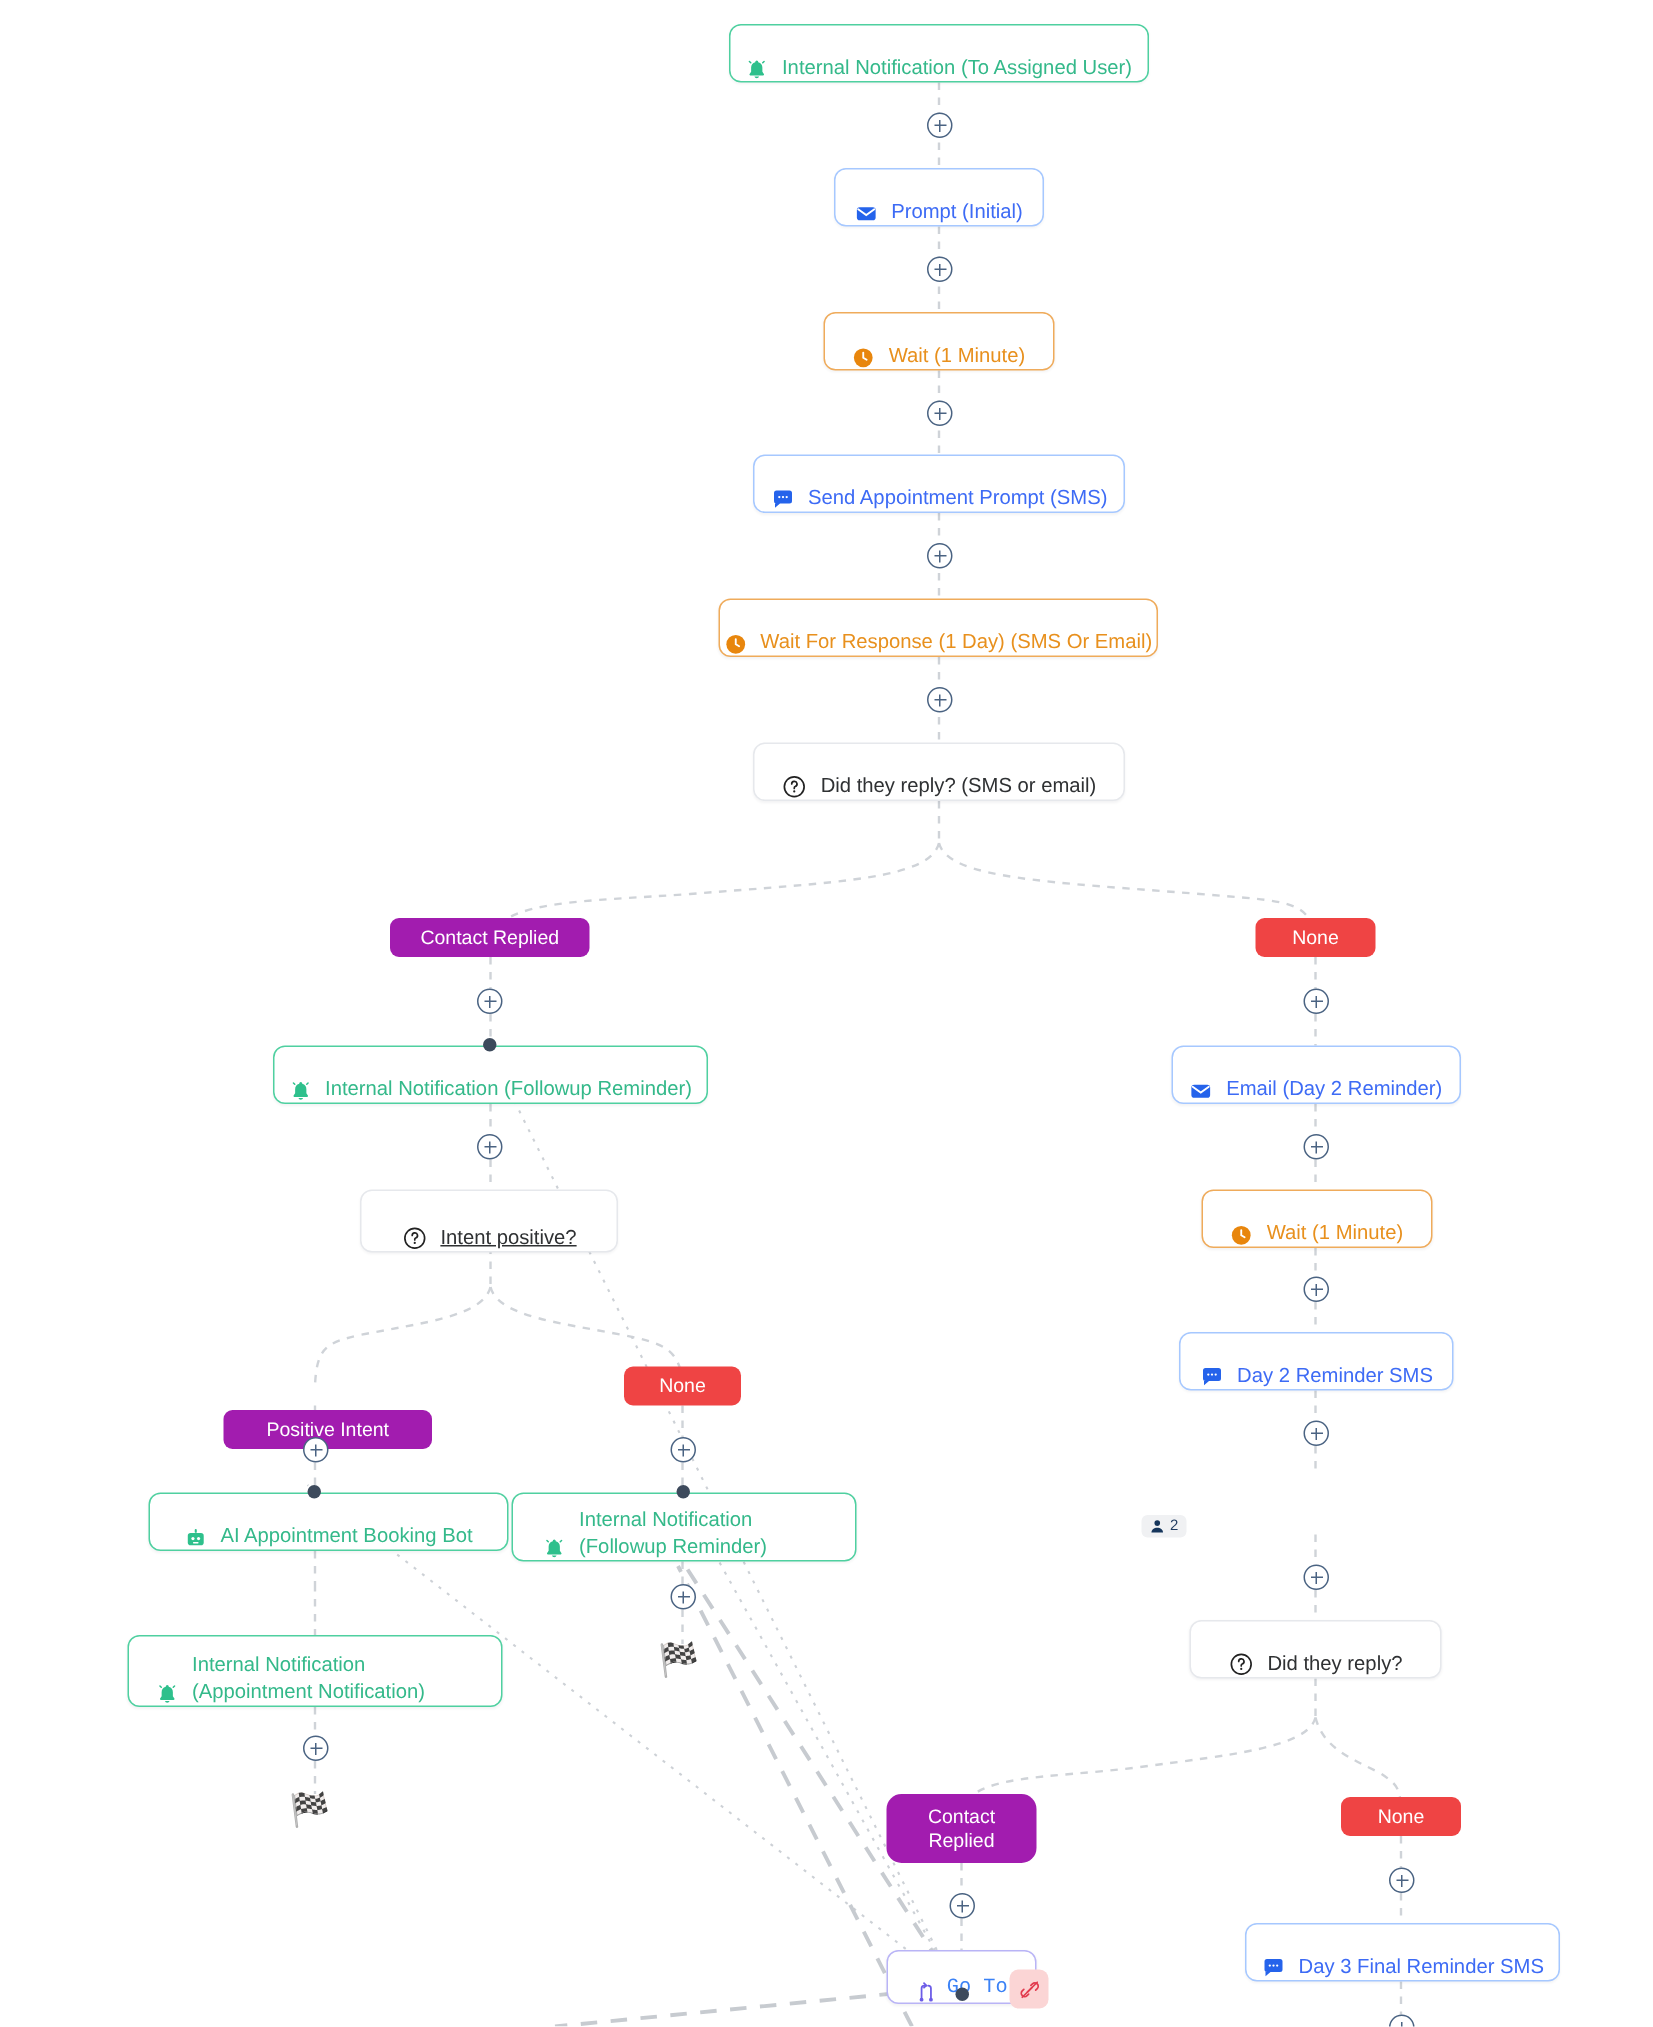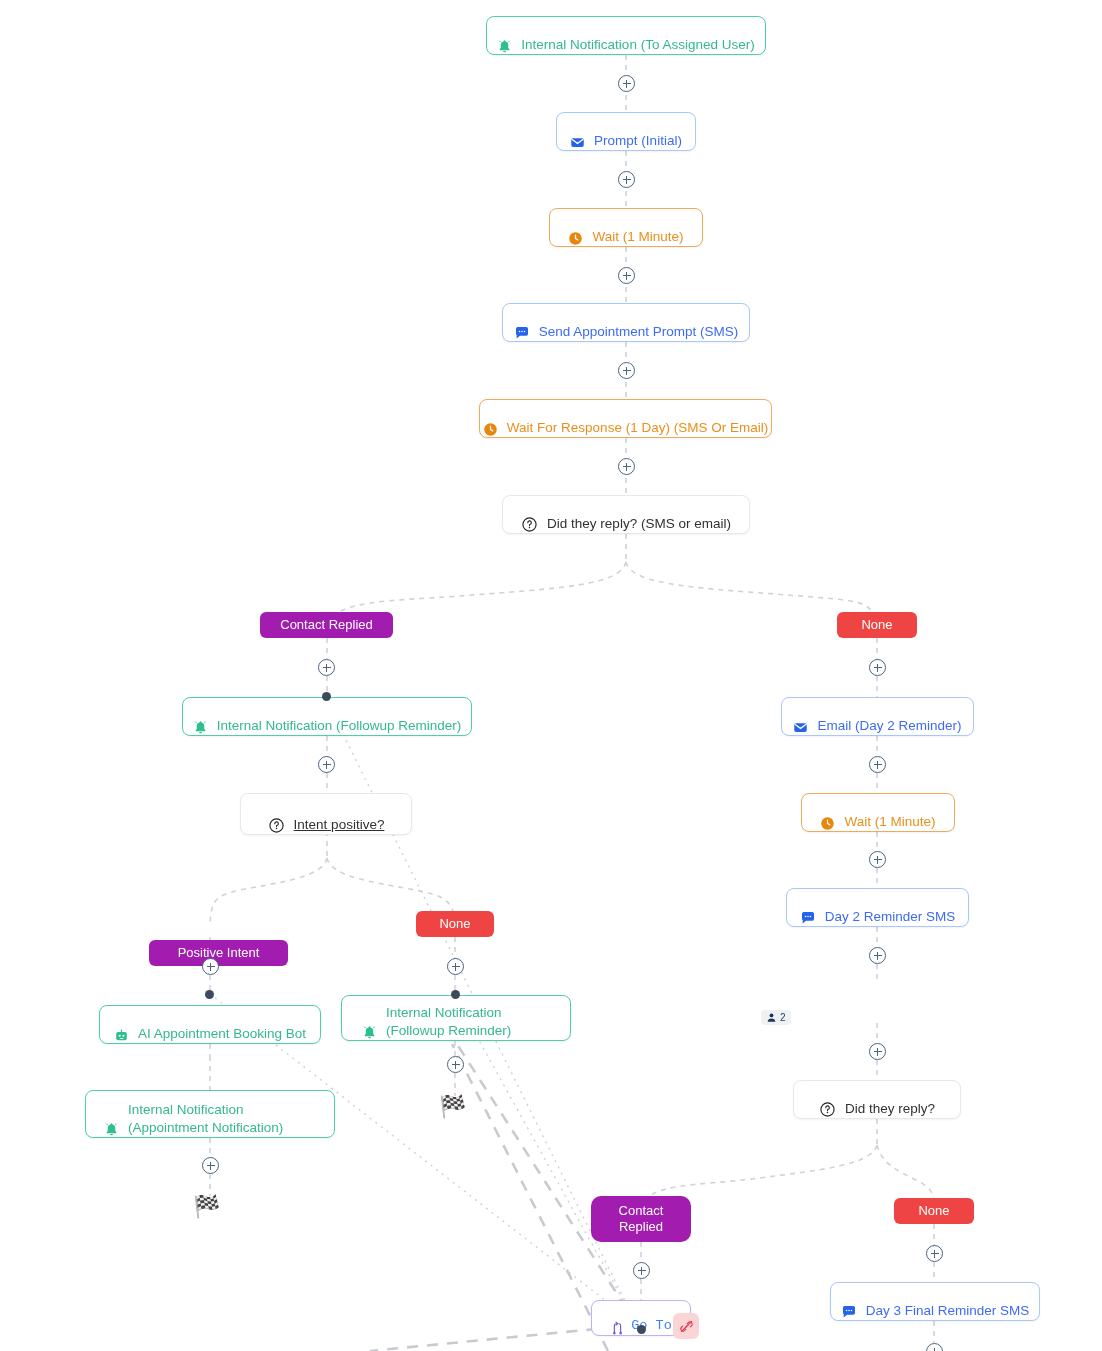--- a/index.html
+++ b/index.html
@@ -245,21 +245,21 @@
     <span class="ico">
       <svg class="icn" width="17" height="17" viewBox="0 0 24 24">
           <circle cx="12" cy="12" r="9.3" fill="none" stroke="#222" stroke-width="1.6"></circle>
           <path d="M9.6 9.4a2.5 2.5 0 1 1 3.3 2.35c-.6.22-.9.75-.9 1.35v.45" stroke="#222" stroke-width="1.6" fill="none" stroke-linecap="round"></path>
           <circle cx="12" cy="16.4" r="1.05" fill="#222"></circle>
         </svg>
     </span>
     <span class="lbl">Intent positive?</span>
   </div>
 
-  <div class="node n-green" style="left:99px; top:995px; width:222px; height:39px;margin-top:10px;">
+  <div class="node n-green" style="left:99px; top:995px; width:240px; height:39px;">
     <span class="ico">
       <svg class="icn" width="15" height="15" viewBox="0 0 24 24">
           <rect x="3.5" y="6.5" width="17" height="13" rx="3" fill="#2ec08c"></rect>
           <rect x="10.9" y="2.2" width="2.2" height="4" rx="1" fill="#2ec08c"></rect>
           <circle cx="9" cy="12.3" r="1.7" fill="#fff"></circle>
           <circle cx="15" cy="12.3" r="1.7" fill="#fff"></circle>
           <rect x="9" y="16" width="6" height="1.5" rx=".7" fill="#fff"></rect>
         </svg>
     </span>
     <span class="lbl">AI Appointment Booking Bot</span>

